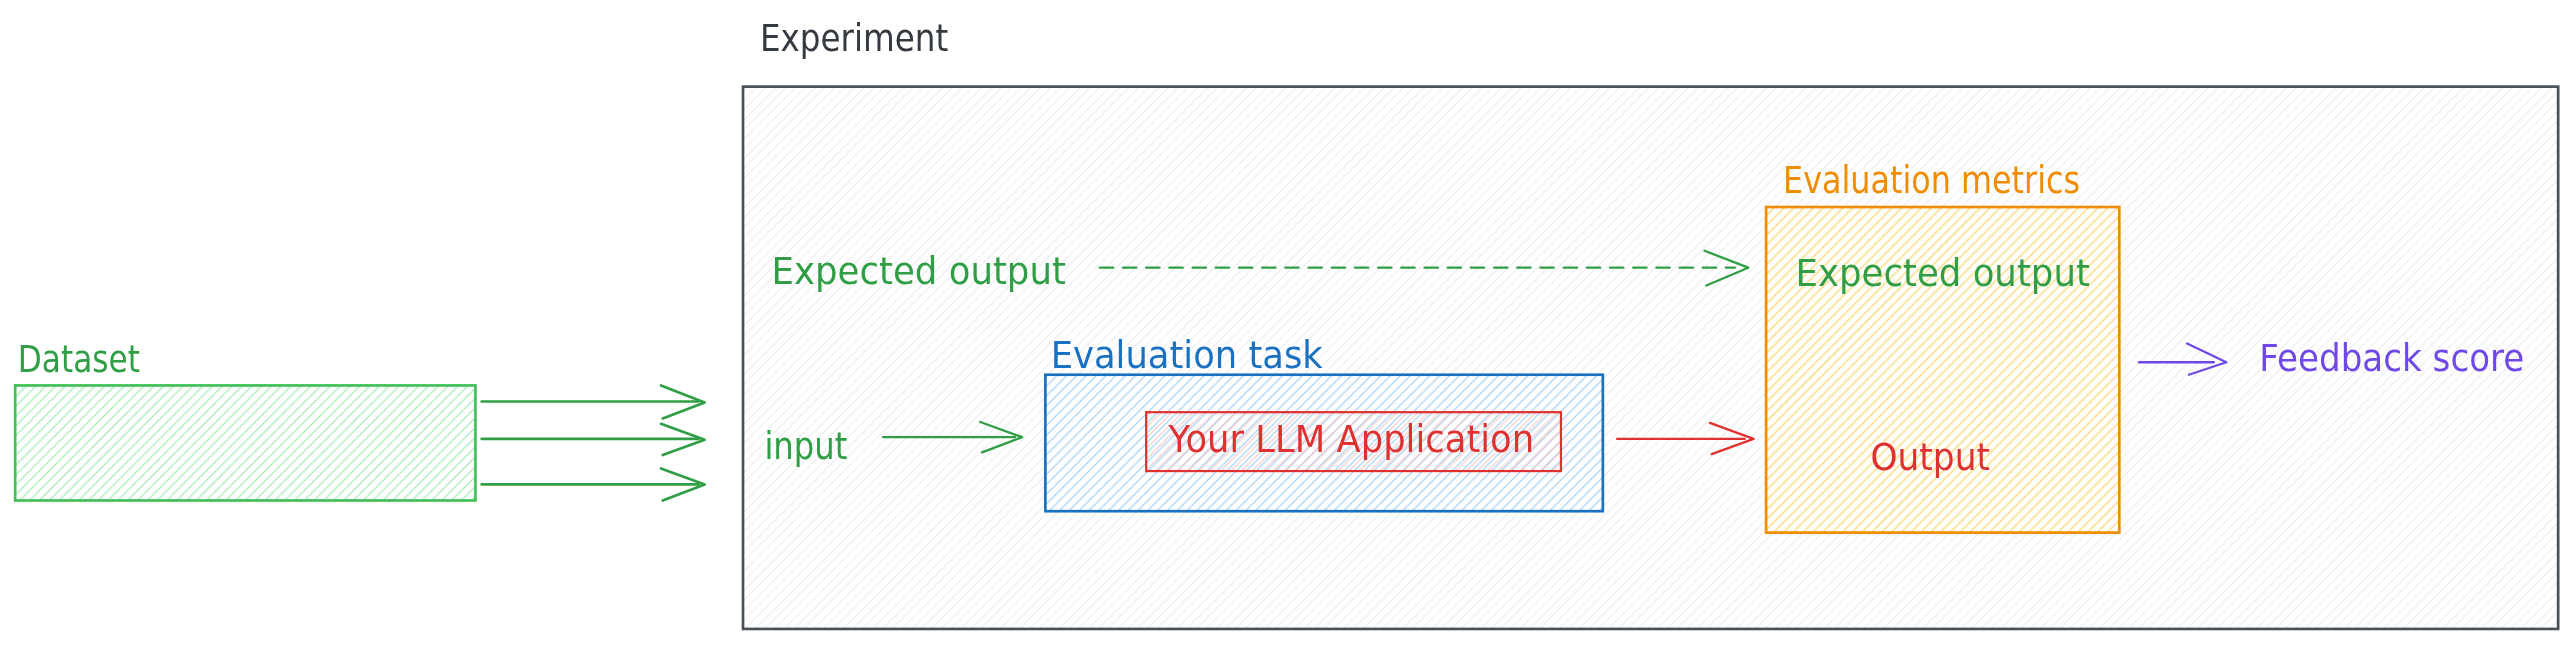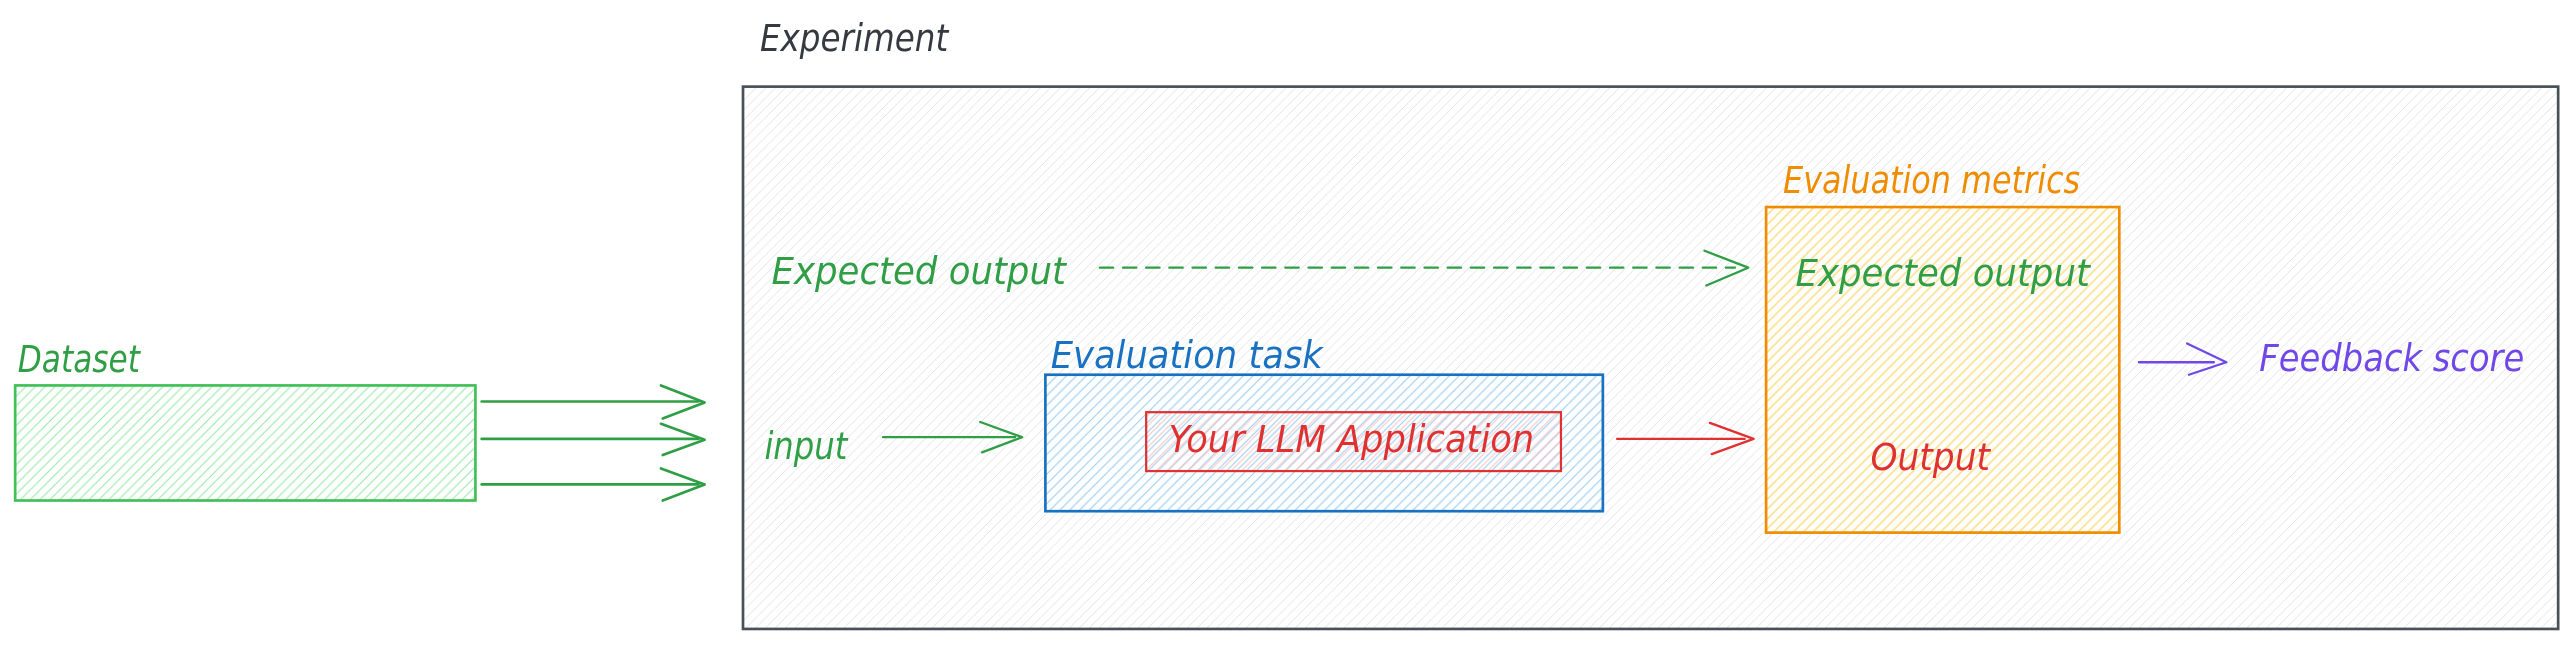--- a/index.html
+++ b/index.html
@@ -1,16 +1,16 @@
 <!DOCTYPE html>
 <html style="font-size:14.3px"><head>
 <meta charset="utf-8">
 <style>
   html,body{margin:0;padding:0;background:#ffffff;}
-  .stage{position:relative;width:2576px;height:646px;background:#ffffff;overflow:hidden;font-style:italic;}
+  .stage{position:relative;width:2576px;height:646px;background:#ffffff;overflow:hidden;}
   svg{display:block;}
   text{
     font-family:"DejaVu Sans", sans-serif;
     font-size:42px;
   }
   .lbl{font-size:42px;}
   path,rect,line{vector-effect:none;}
 </style>
 </head>
 <body>

